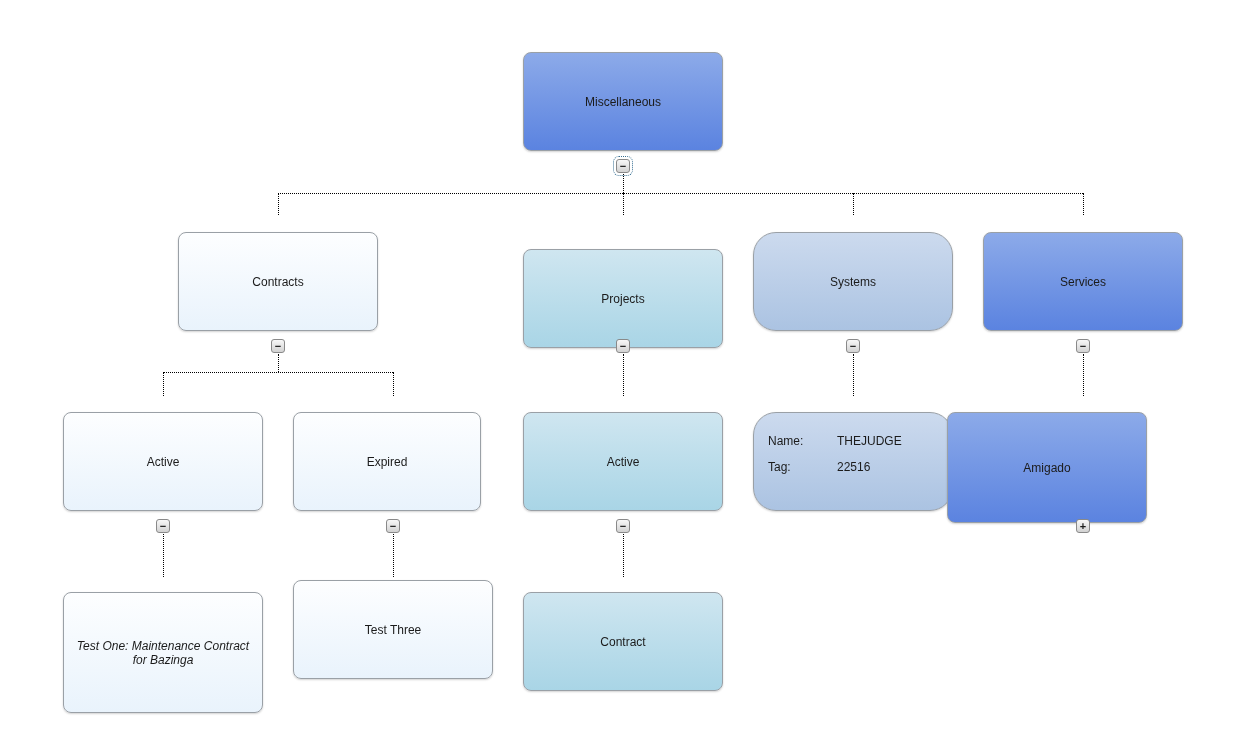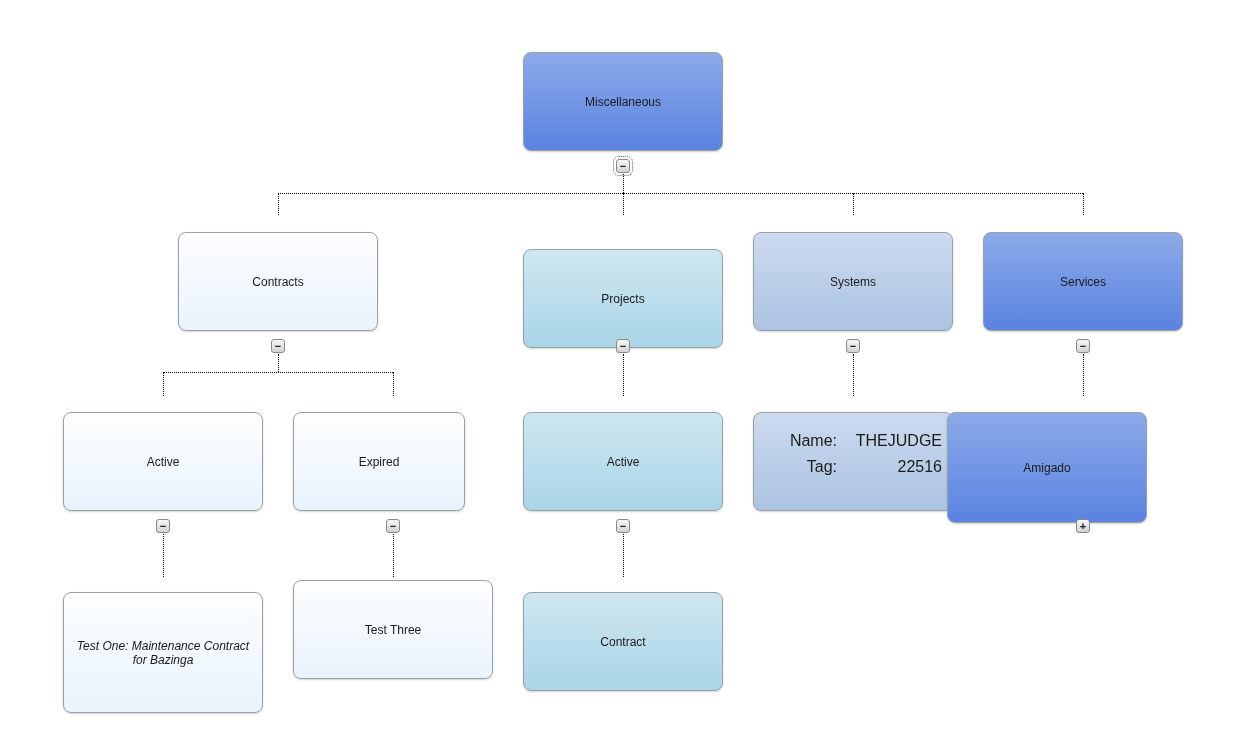--- a/index.html
+++ b/index.html
@@ -22,29 +22,29 @@
     justify-content: center;
     text-align: center;
     font-size: 12px;
     color: #1b1b1b;
     padding: 0 10px;
     cursor: default;
   }
   .node.blue  { background: linear-gradient(#8caae9, #5b83e0); }
   .node.light { background: linear-gradient(#fdfeff, #e9f3fc); }
   .node.cyan  { background: linear-gradient(#cfe6f0, #a9d5e6); }
-  .node.steel { background: linear-gradient(#ccdaee, #abc3e2); }
+  .node.steel { background: linear-gradient(#ccdaee, #abc3e2); border-radius: 23px; }
   .node.record {
     align-items: flex-start;
     justify-content: flex-start;
     text-align: left;
     padding: 15px 10px 0 14px;
   }
   .record-rows { display: block; width: 100%; }
-  .record-row { display: flex; line-height: 26px; font-size: 16px; text-align: right; }
+  .record-row { display: flex; line-height: 26px; font-size: 12px; }
   .record-label { width: 69px; flex: 0 0 69px; }
   .record-value { flex: 1; }
   .conn-v { position: absolute; width: 0; border-left: 1px dotted #000000; }
   .conn-h { position: absolute; height: 0; border-top: 1px dotted #000000; }
   .expander {
     position: absolute;
     box-sizing: border-box;
     width: 14px;
     height: 14px;
     border: 1px solid #898989;
@@ -97,21 +97,21 @@
     </div>
     <div class="node steel" style="left: 753px; top: 232px; width: 200px; height: 99px;">
       <span>Systems</span>
     </div>
     <div class="node blue" style="left: 983px; top: 232px; width: 200px; height: 99px;">
       <span>Services</span>
     </div>
     <div class="node light" style="left: 63px; top: 412px; width: 200px; height: 99px;">
       <span>Active</span>
     </div>
-    <div class="node light" style="left: 293px; top: 412px; width: 172px; height: 99px;">
+    <div class="node light" style="left: 293px; top: 412px; width: 188px; height: 99px;">
       <span>Expired</span>
     </div>
     <div class="node cyan" style="left: 523px; top: 412px; width: 200px; height: 99px;">
       <span>Active</span>
     </div>
     <div class="node steel record" style="left: 753px; top: 412px; width: 200px; height: 99px;">
       <div class="record-rows">
         <div class="record-row">
           <span class="record-label">Name:</span>
           <span class="record-value">THEJUDGE</span>

